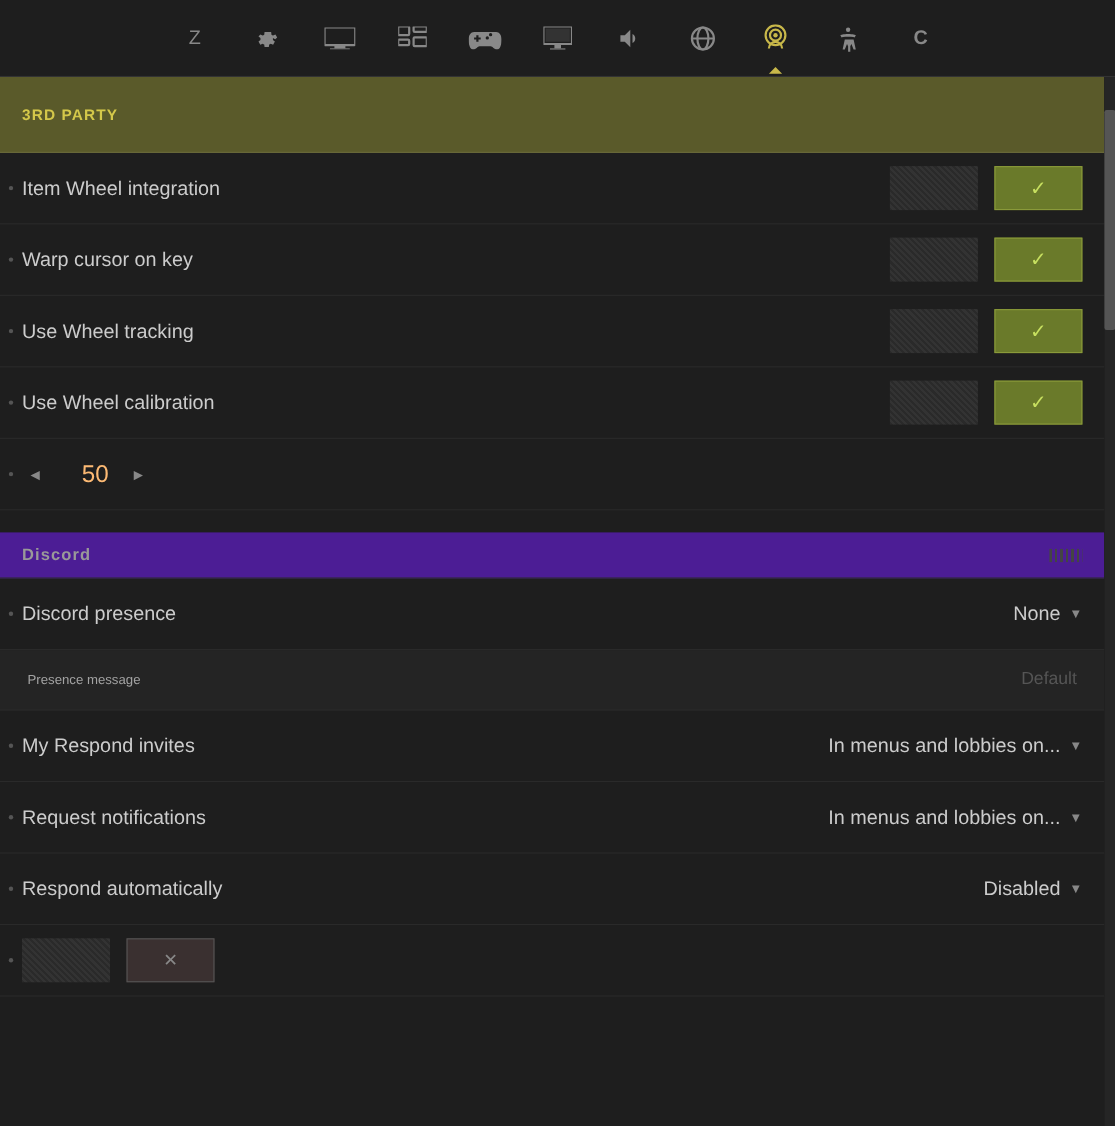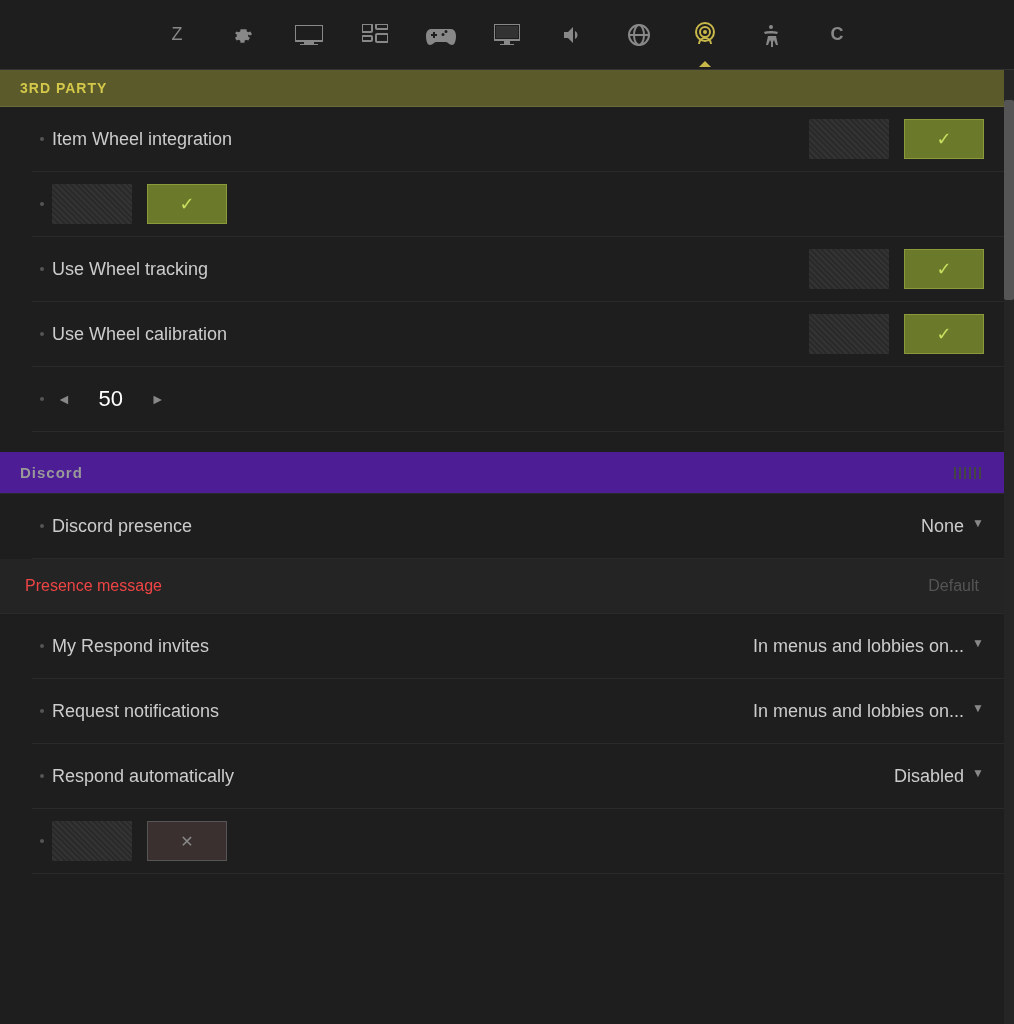--- a/index.html
+++ b/index.html
@@ -89,36 +89,35 @@
       height: 200px;
       background: #555;
       position: absolute;
       top: 30px;
       border-radius: 2px;
     }
 
     .section-header {
       background: #5a5a2a;
       color: #d4c84a;
-      padding: 10px 20px;
+      padding: 26px 20px;
       font-size: 14px;
       font-weight: bold;
       letter-spacing: 1px;
       text-transform: uppercase;
       border-bottom: 1px solid #6a6a3a;
     }
 
     .setting-row {
       display: flex;
       align-items: center;
       padding: 0 20px;
       min-height: 65px;
       border-bottom: 1px solid #2a2a2a;
       position: relative;
-      margin-left: 32px;
     }
 
     .setting-row::before {
       content: '';
       position: absolute;
       left: 8px;
       top: 50%;
       transform: translateY(-50%);
       width: 4px;
       height: 4px;
@@ -180,23 +179,23 @@
 
     .stepper-arrow {
       color: #888;
       cursor: pointer;
       font-size: 14px;
       padding: 5px;
     }
 
     .stepper-value {
       font-size: 22px;
-      color: #ffffff;
+      color: #fdba74;
       min-width: 40px;
-      text-align: center;
+      text-align: right;
     }
 
     .sub-section-header {
       padding: 12px 20px;
       color: #999;
       font-size: 15px;
       font-weight: bold;
       letter-spacing: 1px;
       background: #4c1d95;
       border-bottom: 1px solid #2a2a2a;
@@ -217,42 +216,42 @@
         #444 2px,
         transparent 2px,
         transparent 5px
       );
     }
 
     .dropdown-value {
       font-size: 18px;
       color: #cccccc;
       display: flex;
-      align-items: flex-start;
+      align-items: center;
       gap: 8px;
     }
 
     .dropdown-arrow {
       color: #888;
       font-size: 12px;
     }
 
     .presence-row {
       background: #242424;
       padding: 0 25px;
       min-height: 55px;
       display: flex;
       align-items: center;
       border-bottom: 1px solid #2a2a2a;
     }
 
     .presence-label {
       flex: 1;
-      font-size: 16px;
-      color: #ef4444;
+      font-size: 12px;
+      color: #a3a3a3;
     }
 
     .presence-value {
       font-size: 16px;
       color: #555;
       text-align: right;
     }
   </style>
 </head>
 <body>
@@ -334,20 +333,21 @@
 
     <div class="setting-row">
       <div class="setting-label">Item Wheel integration</div>
       <div class="setting-control">
         <div class="dotted-bg"></div>
         <div class="toggle-btn">✓</div>
       </div>
     </div>
 
     <div class="setting-row">
+      <div class="setting-label">Warp cursor on key</div>
       <div class="setting-control">
         <div class="dotted-bg"></div>
         <div class="toggle-btn">✓</div>
       </div>
     </div>
 
     <div class="setting-row">
       <div class="setting-label">Use Wheel tracking</div>
       <div class="setting-control">
         <div class="dotted-bg"></div>

